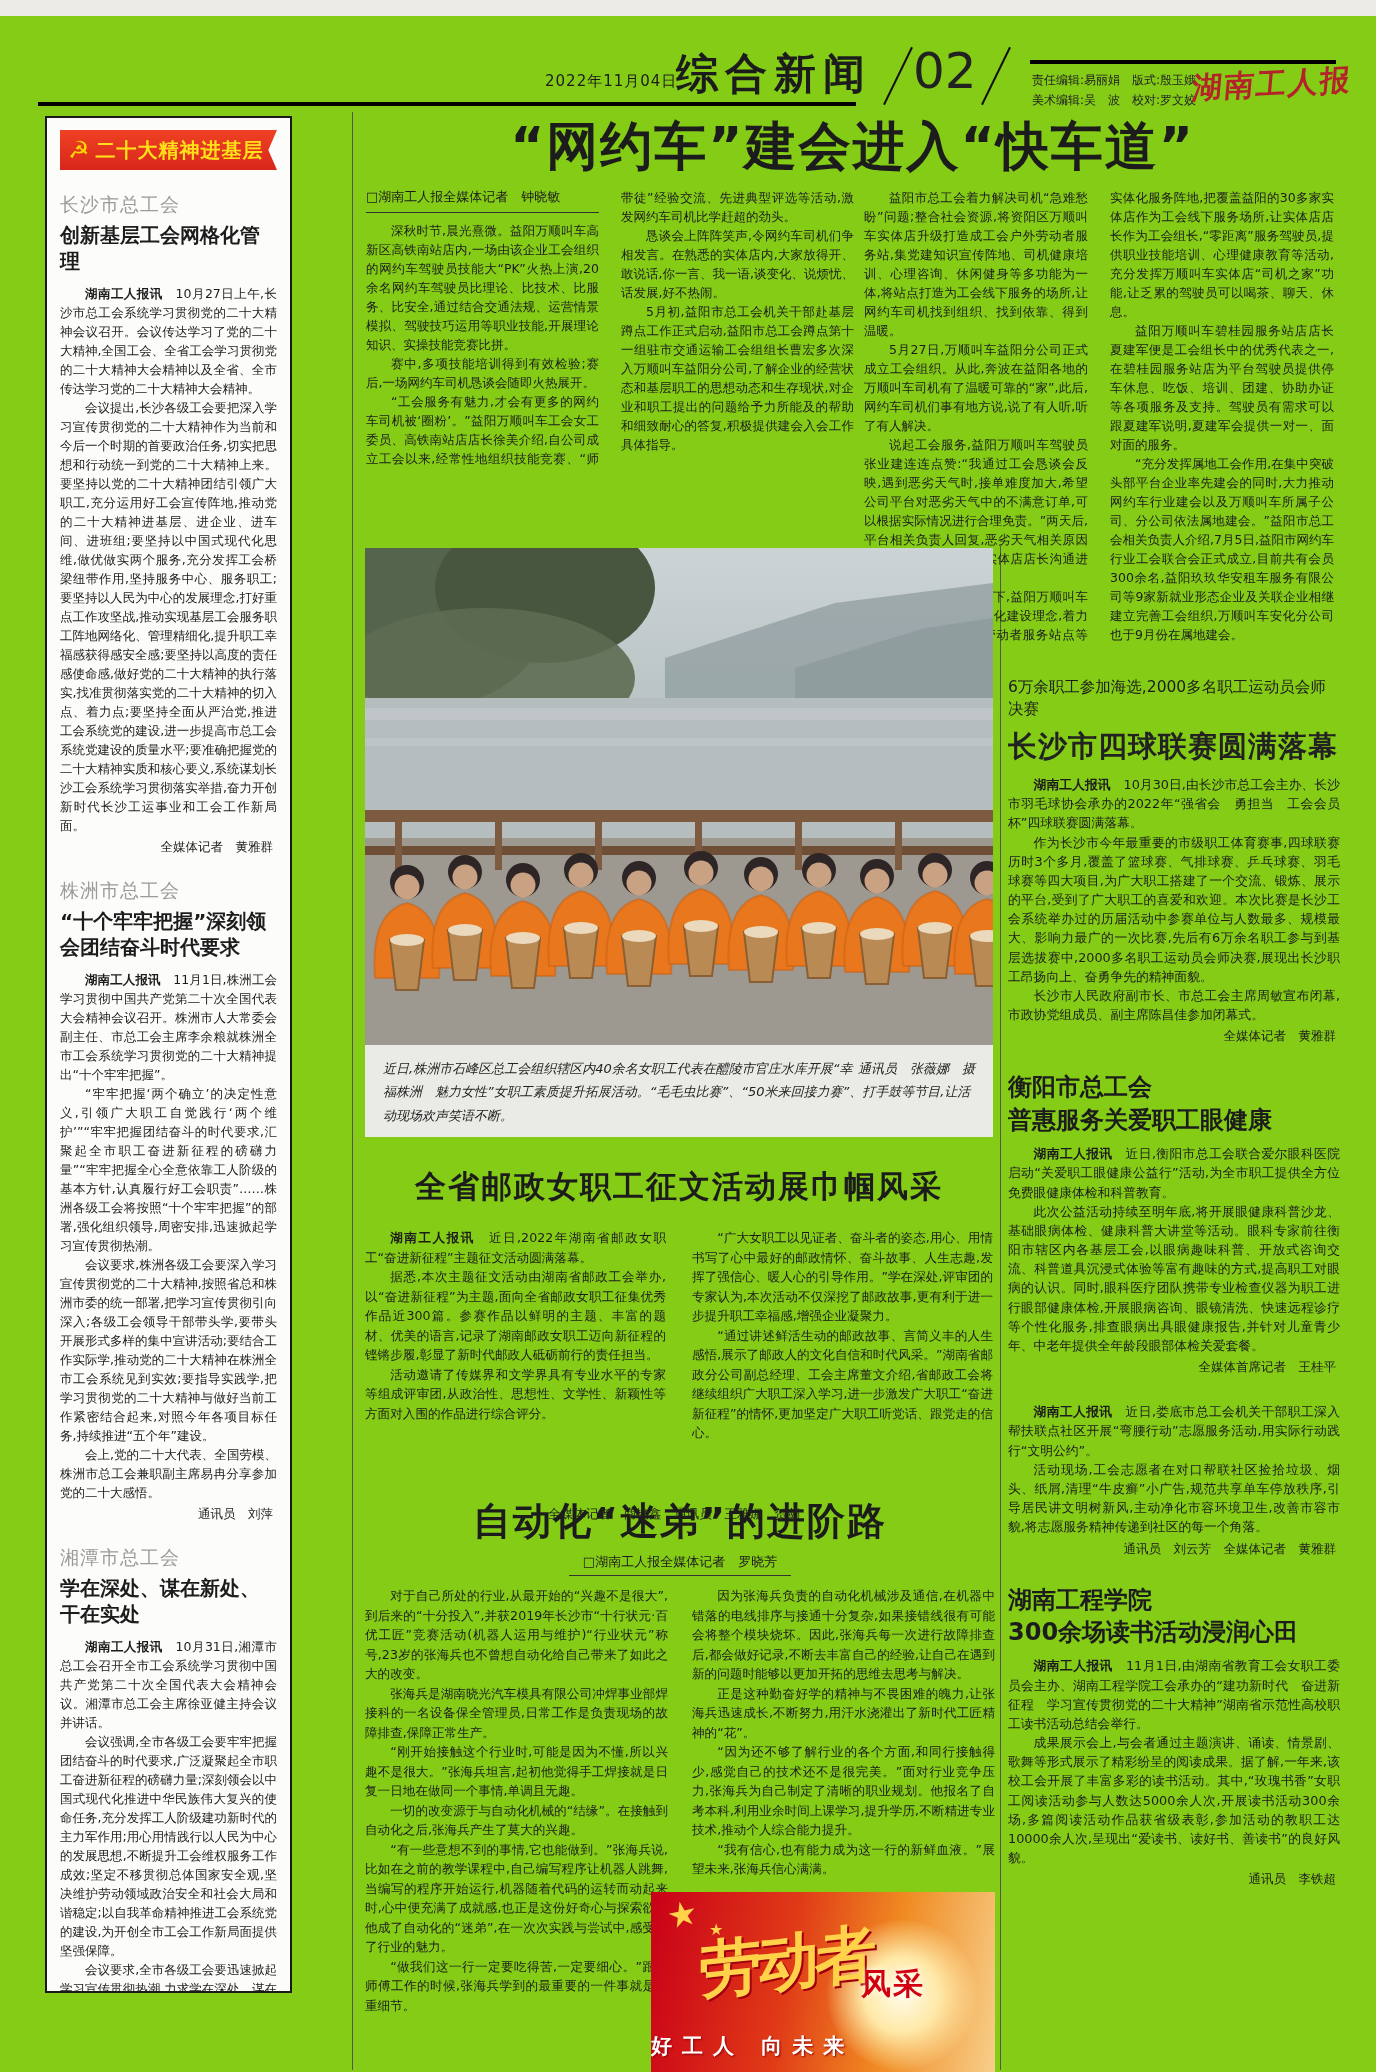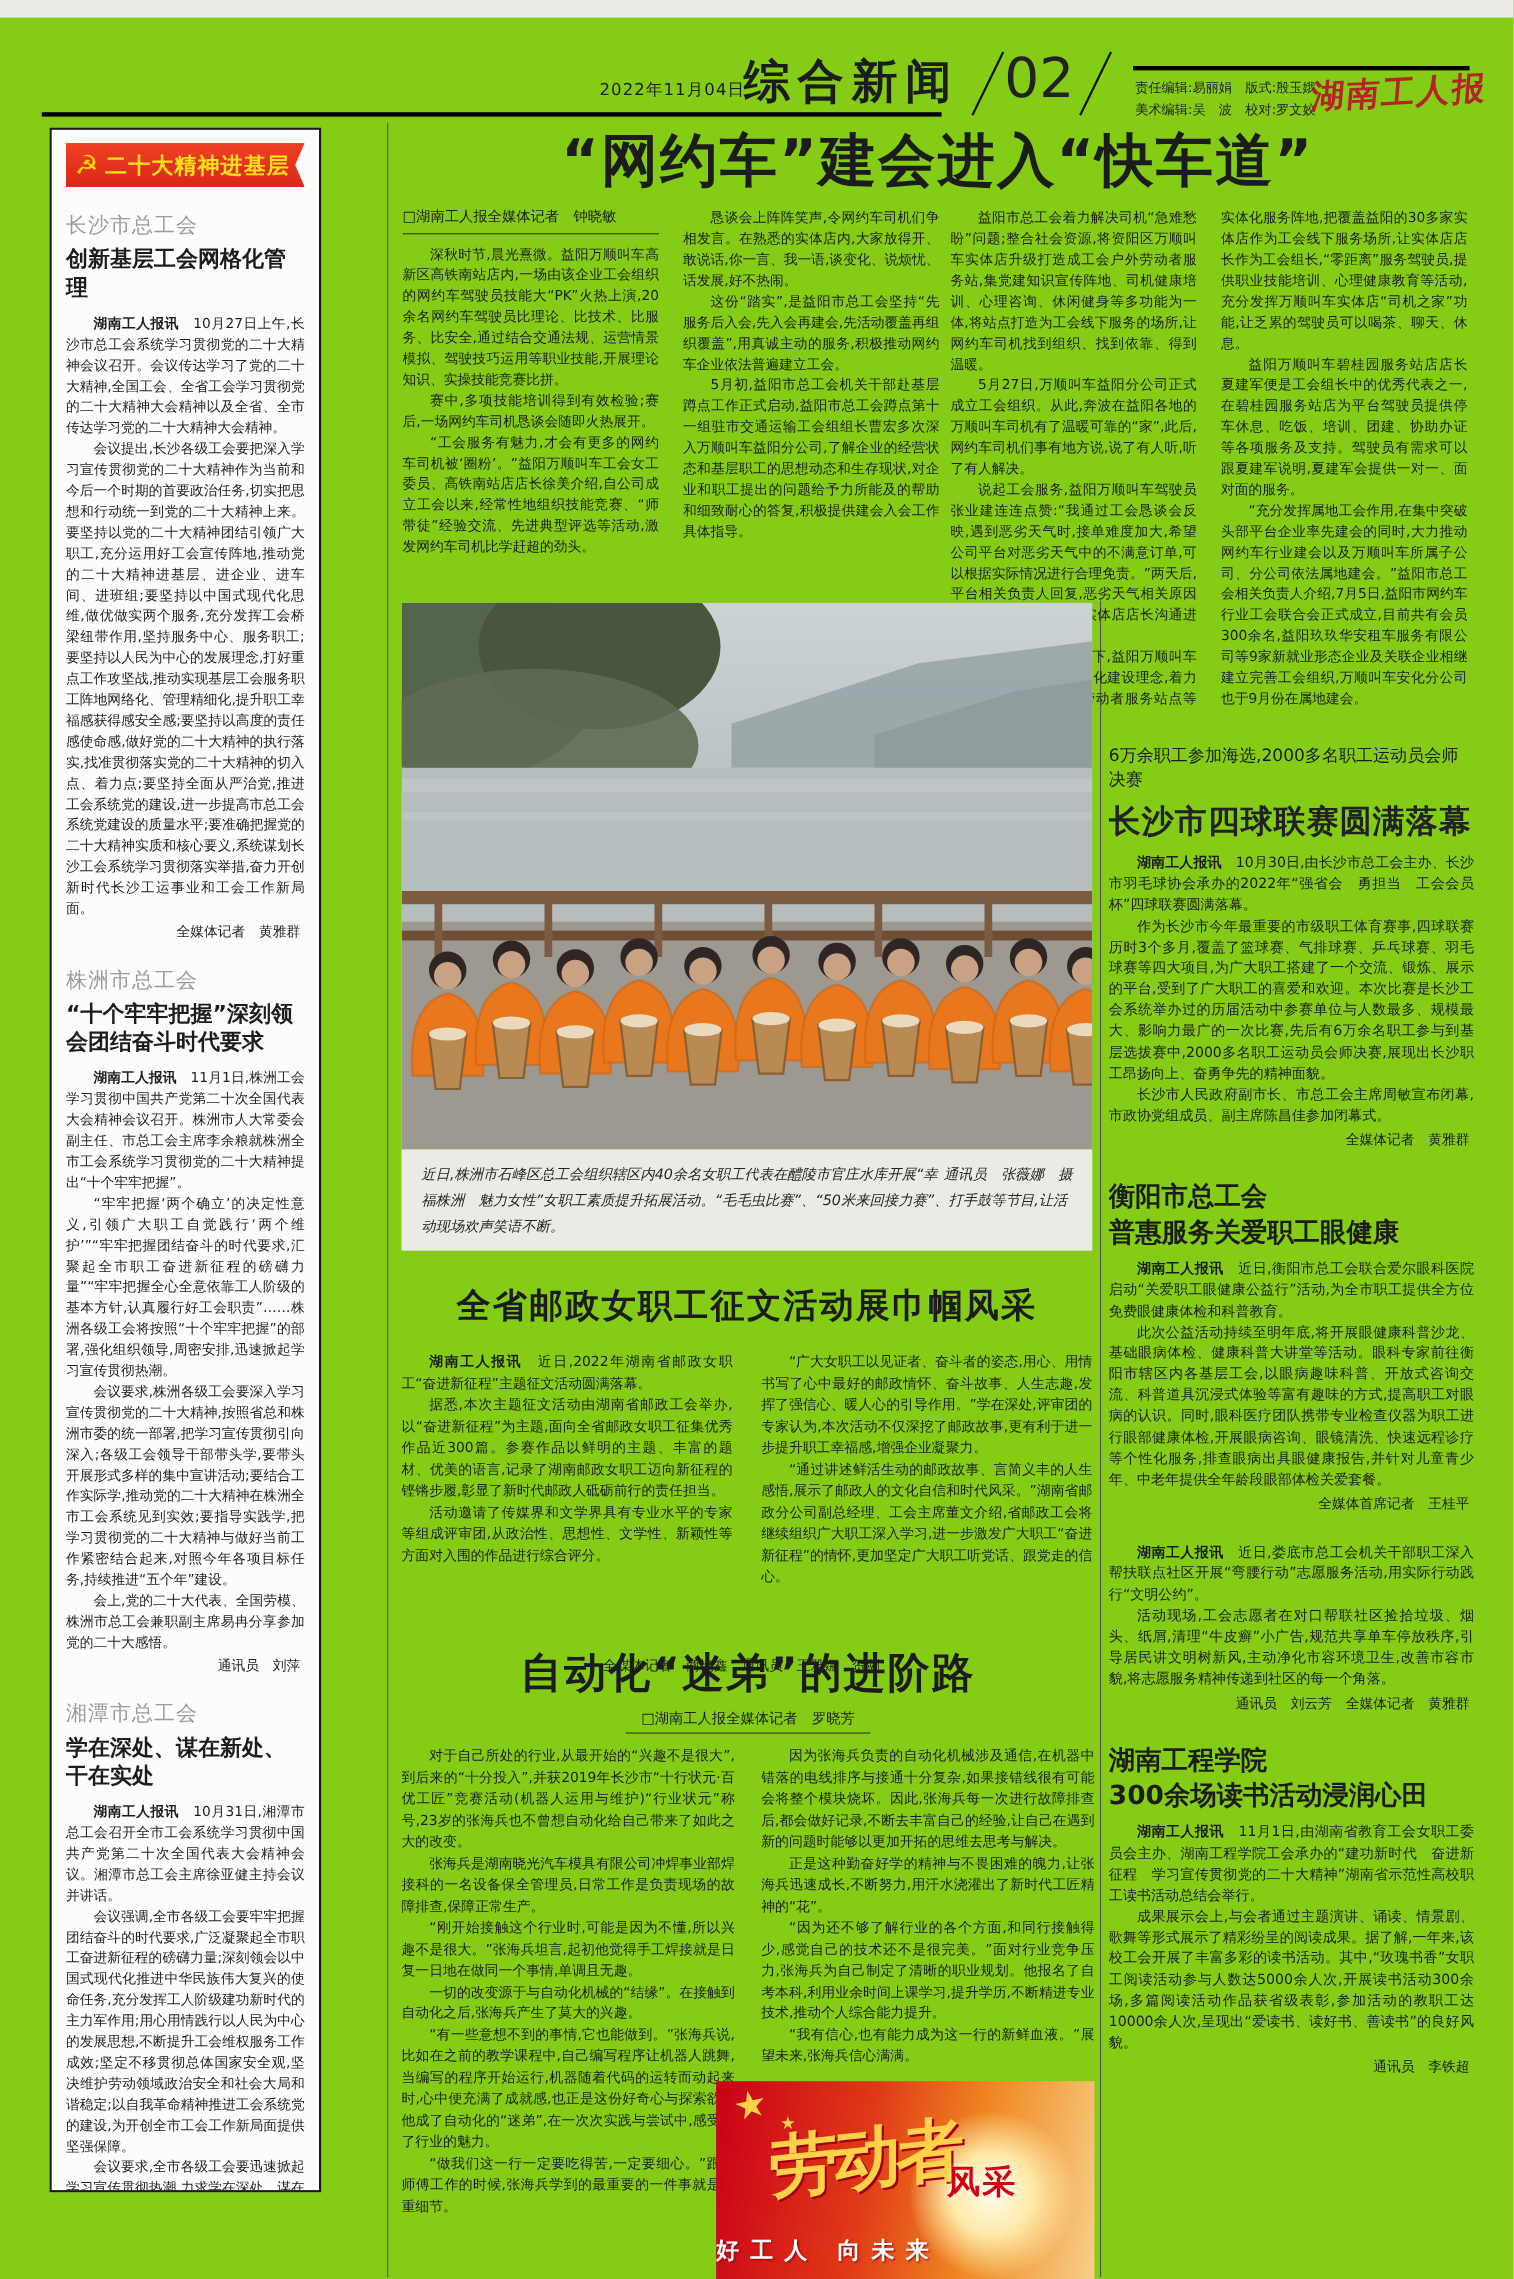--- a/index.html
+++ b/index.html
@@ -130,21 +130,20 @@
 
   <div class="abs main-title">“网约车”建会进入“快车道”</div>
 
   <div class="abs main-cols1 body-txt">
     <div class="byline">□湖南工人报全媒体记者　钟晓敏</div>
     <div>
         <p>深秋时节,晨光熹微。益阳万顺叫车高新区高铁南站店内,一场由该企业工会组织的网约车驾驶员技能大“PK”火热上演,20余名网约车驾驶员比理论、比技术、比服务、比安全,通过结合交通法规、运营情景模拟、驾驶技巧运用等职业技能,开展理论知识、实操技能竞赛比拼。</p>
         <p>赛中,多项技能培训得到有效检验;赛后,一场网约车司机恳谈会随即火热展开。</p>
         <p>“工会服务有魅力,才会有更多的网约车司机被‘圈粉’。”益阳万顺叫车工会女工委员、高铁南站店店长徐美介绍,自公司成立工会以来,经常性地组织技能竞赛、“师带徒”经验交流、先进典型评选等活动,激发网约车司机比学赶超的劲头。</p>
         <p>恳谈会上阵阵笑声,令网约车司机们争相发言。在熟悉的实体店内,大家放得开、敢说话,你一言、我一语,谈变化、说烦忧、话发展,好不热闹。</p>
-        <p>这份“踏实”,是益阳市总工会坚持“先服务后入会,先入会再建会,先活动覆盖再组织覆盖”,用真诚主动的服务,积极推动网约车企业依法普遍建立工会。</p>
         <p>5月初,益阳市总工会机关干部赴基层蹲点工作正式启动,益阳市总工会蹲点第十一组驻市交通运输工会组组长曹宏多次深入万顺叫车益阳分公司,了解企业的经营状态和基层职工的思想动态和生存现状,对企业和职工提出的问题给予力所能及的帮助和细致耐心的答复,积极提供建会入会工作具体指导。</p>
       </div>
   </div>
   <div class="abs main-cols2 body-txt">
     <div>
         <p>益阳市总工会着力解决司机“急难愁盼”问题;整合社会资源,将资阳区万顺叫车实体店升级打造成工会户外劳动者服务站,集党建知识宣传阵地、司机健康培训、心理咨询、休闲健身等多功能为一体,将站点打造为工会线下服务的场所,让网约车司机找到组织、找到依靠、得到温暖。</p>
         <p>5月27日,万顺叫车益阳分公司正式成立工会组织。从此,奔波在益阳各地的万顺叫车司机有了温暖可靠的“家”,此后,网约车司机们事有地方说,说了有人听,听了有人解决。</p>
         <p>说起工会服务,益阳万顺叫车驾驶员张业建连连点赞:“我通过工会恳谈会反映,遇到恶劣天气时,接单难度加大,希望公司平台对恶劣天气中的不满意订单,可以根据实际情况进行合理免责。”两天后,平台相关负责人回复,恶劣天气相关原因订单,均可通过App或实体店店长沟通进行申诉,获得免责。</p>
         <p>在强化建会的指导下,益阳万顺叫车工会坚持“站、家”一体化建设理念,着力打造司机之家、户外劳动者服务站点等实体化服务阵地,把覆盖益阳的30多家实体店作为工会线下服务场所,让实体店店长作为工会组长,“零距离”服务驾驶员,提供职业技能培训、心理健康教育等活动,充分发挥万顺叫车实体店“司机之家”功能,让乏累的驾驶员可以喝茶、聊天、休息。</p>
         <p>益阳万顺叫车碧桂园服务站店店长夏建军便是工会组长中的优秀代表之一,在碧桂园服务站店为平台驾驶员提供停车休息、吃饭、培训、团建、协助办证等各项服务及支持。驾驶员有需求可以跟夏建军说明,夏建军会提供一对一、面对面的服务。</p>

